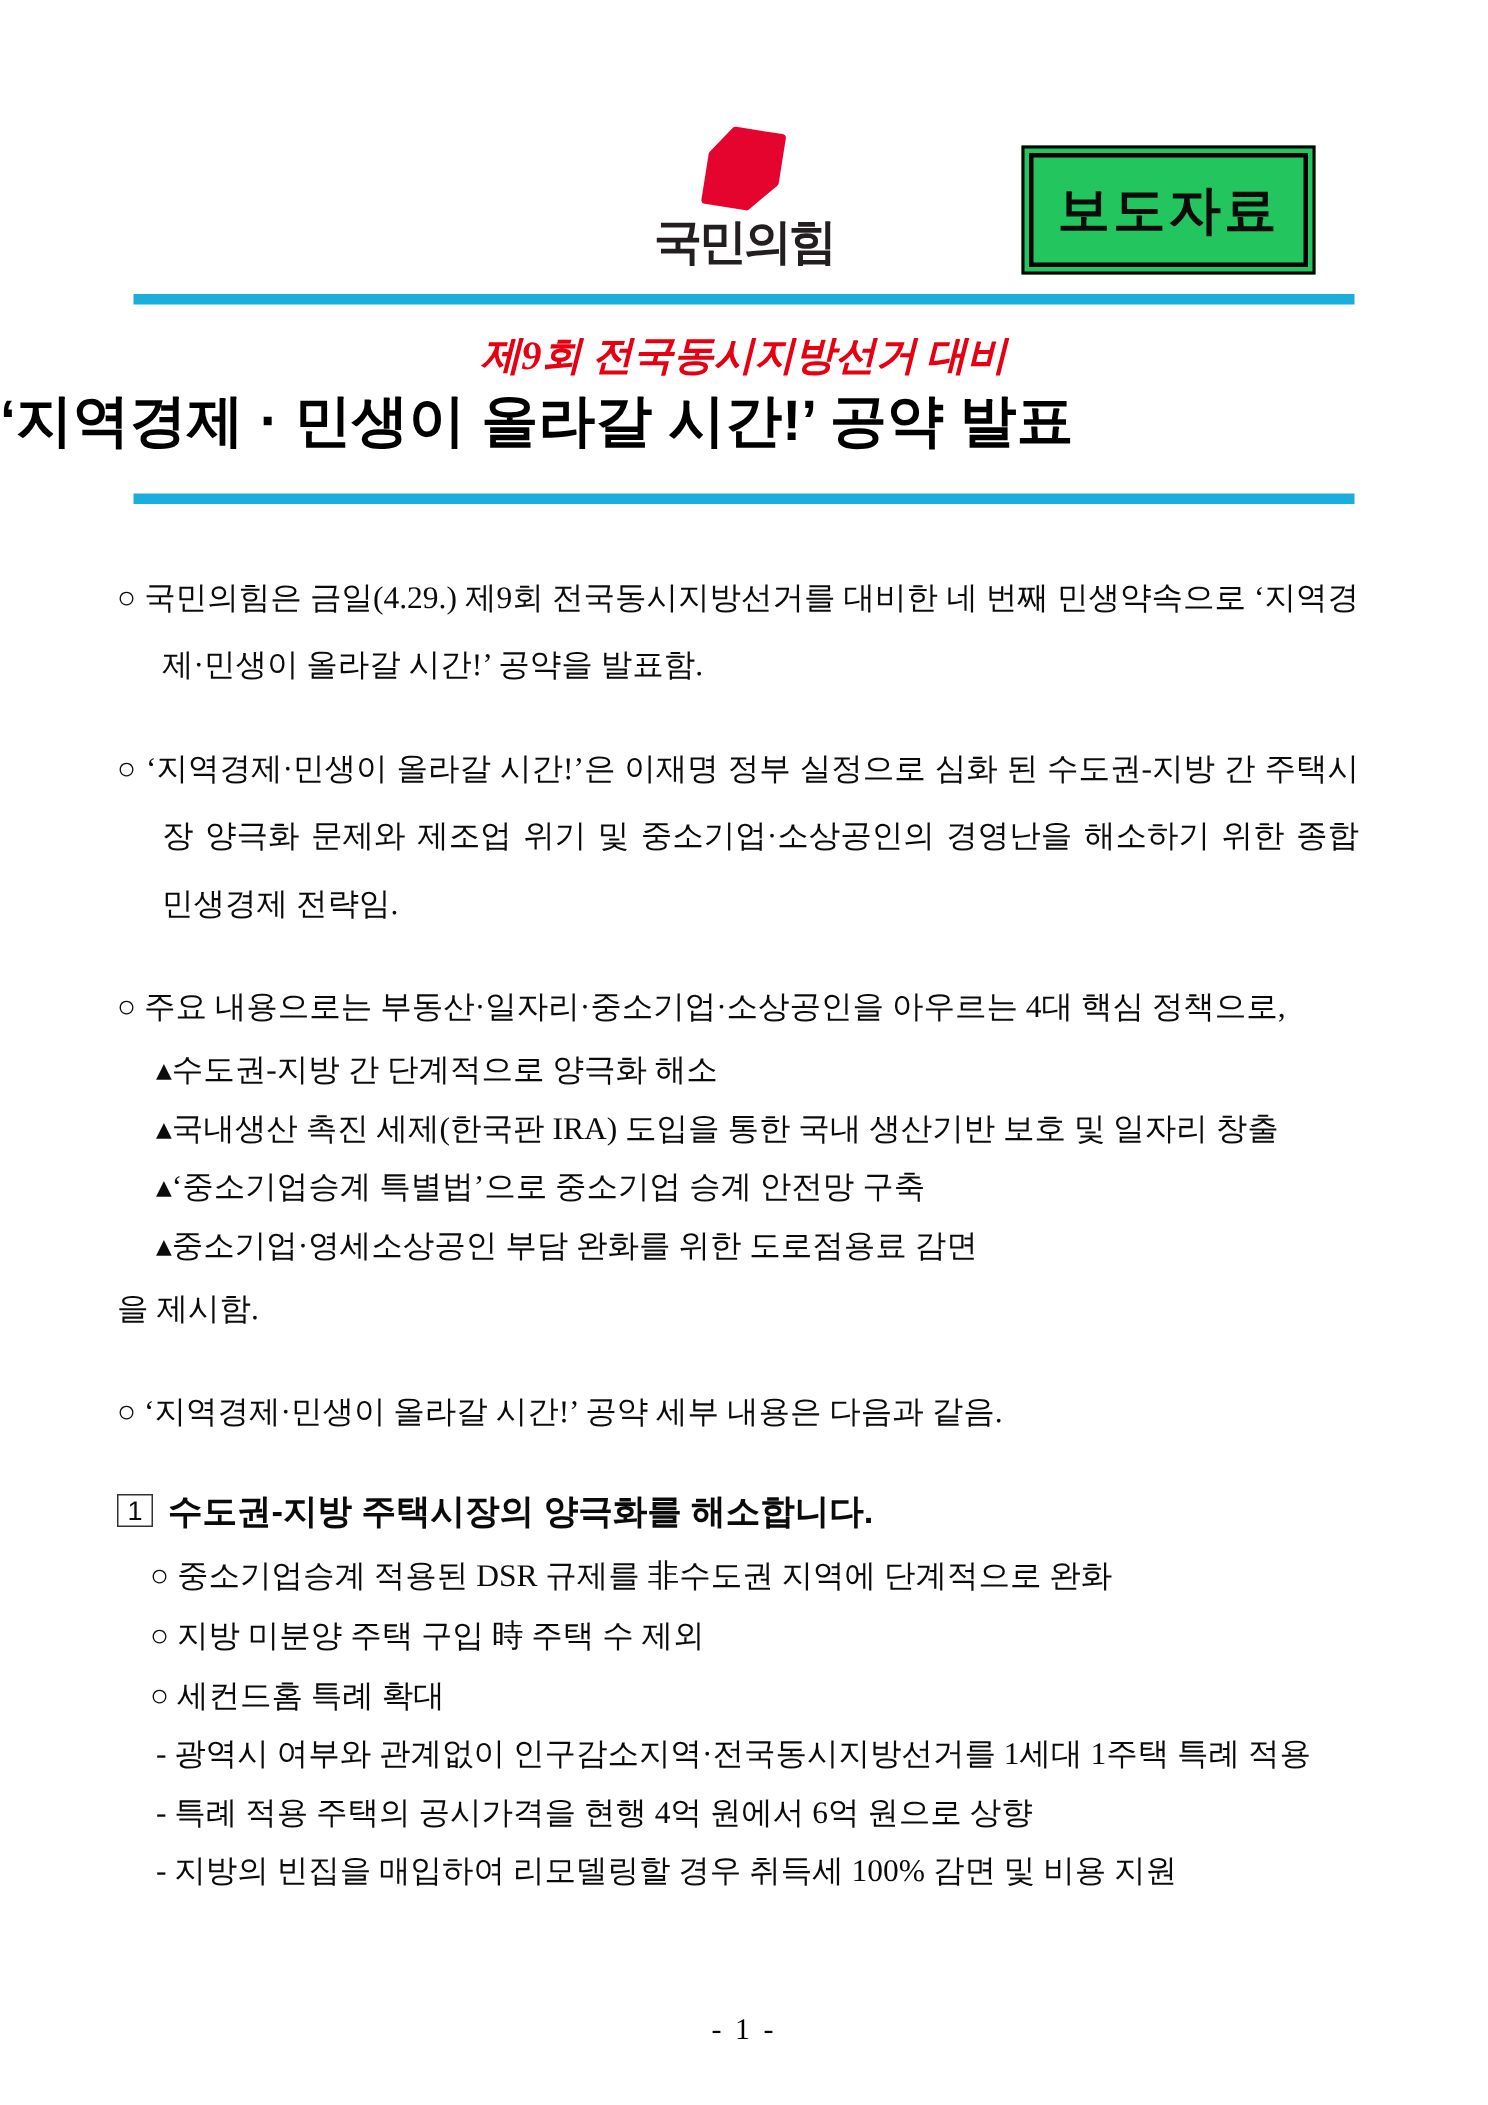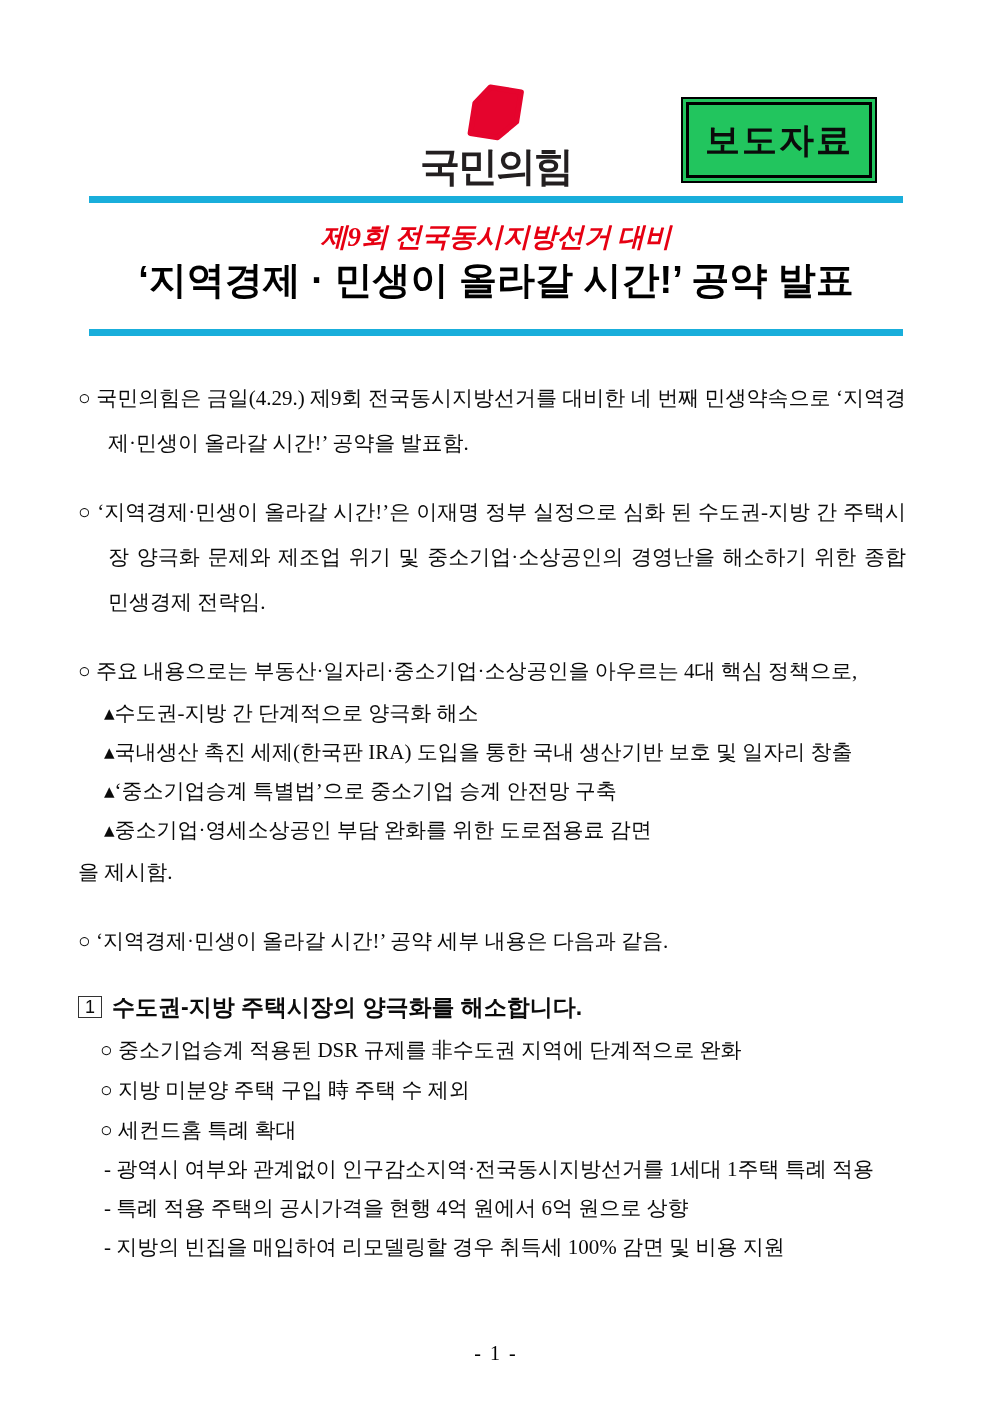--- a/index.html
+++ b/index.html
@@ -6,21 +6,21 @@
   .page{
     position:relative;width:992px;height:1403px;background:#fff;overflow:hidden;
     font-family:"Liberation Serif","DejaVu Serif",serif;color:var(--ink,#0b0b0b);
   }
   
   .logo{position:absolute;top:84px;left:0;width:100%;display:flex;flex-direction:column;align-items:center;}
   .logo-mark{width:60px;height:58px;display:block;}
   .logo-mark path{fill:var(--logo_red,#e5042d);stroke:var(--logo_red,#e5042d);stroke-width:9;stroke-linejoin:round;}
   .logo-text{
     margin-top:2px;font-family:"Liberation Sans","DejaVu Sans",sans-serif;
-    font-weight:bold;font-size:40px;letter-spacing:-2px;color:var(--logo_ink,#231f20);line-height:1.1;
+    font-weight:bold;font-size:32px;letter-spacing:-2px;color:var(--logo_ink,#231f20);line-height:1.1;
   }
   .press-box{
     position:absolute;top:97px;right:115px;width:196px;height:86px;
     border:2px solid #000;padding:3px;box-sizing:border-box;background:#22c55e;
   }
   .press-box-inner{
     width:100%;height:100%;border:3px solid #000;box-sizing:border-box;
     display:flex;align-items:center;justify-content:center;
     font-family:"Liberation Sans","DejaVu Sans",sans-serif;font-weight:bold;font-size:35px;letter-spacing:2px;
   }
@@ -28,21 +28,21 @@
   .rule{position:absolute;left:89px;right:89px;height:7px;background:var(--rule_cyan,#19aedb);}
   .rule1{top:196px;}
   .rule2{top:329px;}
   
   .subtitle{
     position:absolute;top:219px;left:0;width:100%;text-align:center;
     font-family:Liberation Serif, serif;font-weight:bold;font-style:italic;
     font-size:27px;color:var(--accent_red,#e60012);letter-spacing:0px;
   }
   .title{
-    position:absolute;top:255px;left:0;width:100%;text-align:center;
+    position:absolute;top:255px;left:0;width:100%;text-align:left;
     font-family:"Liberation Sans","DejaVu Sans",sans-serif;font-weight:bold;
     font-size:38px;letter-spacing:0px;color:#000;
   }
   
   .content{position:absolute;top:376px;left:78px;right:86px;font-size:21px;line-height:45px;}
   .content p{margin:0;}
   .b1{padding-left:30px;text-indent:-30px;text-align:justify;margin-bottom:24px !important;}
   .b1.tight{margin-bottom:0 !important;}
   .tri{margin-left:26px;padding-left:17px;text-indent:-17px;line-height:39px;text-align:justify;}
   .cont{margin-left:18px;line-height:45px;margin-bottom:24px !important;margin-top:4px;}

